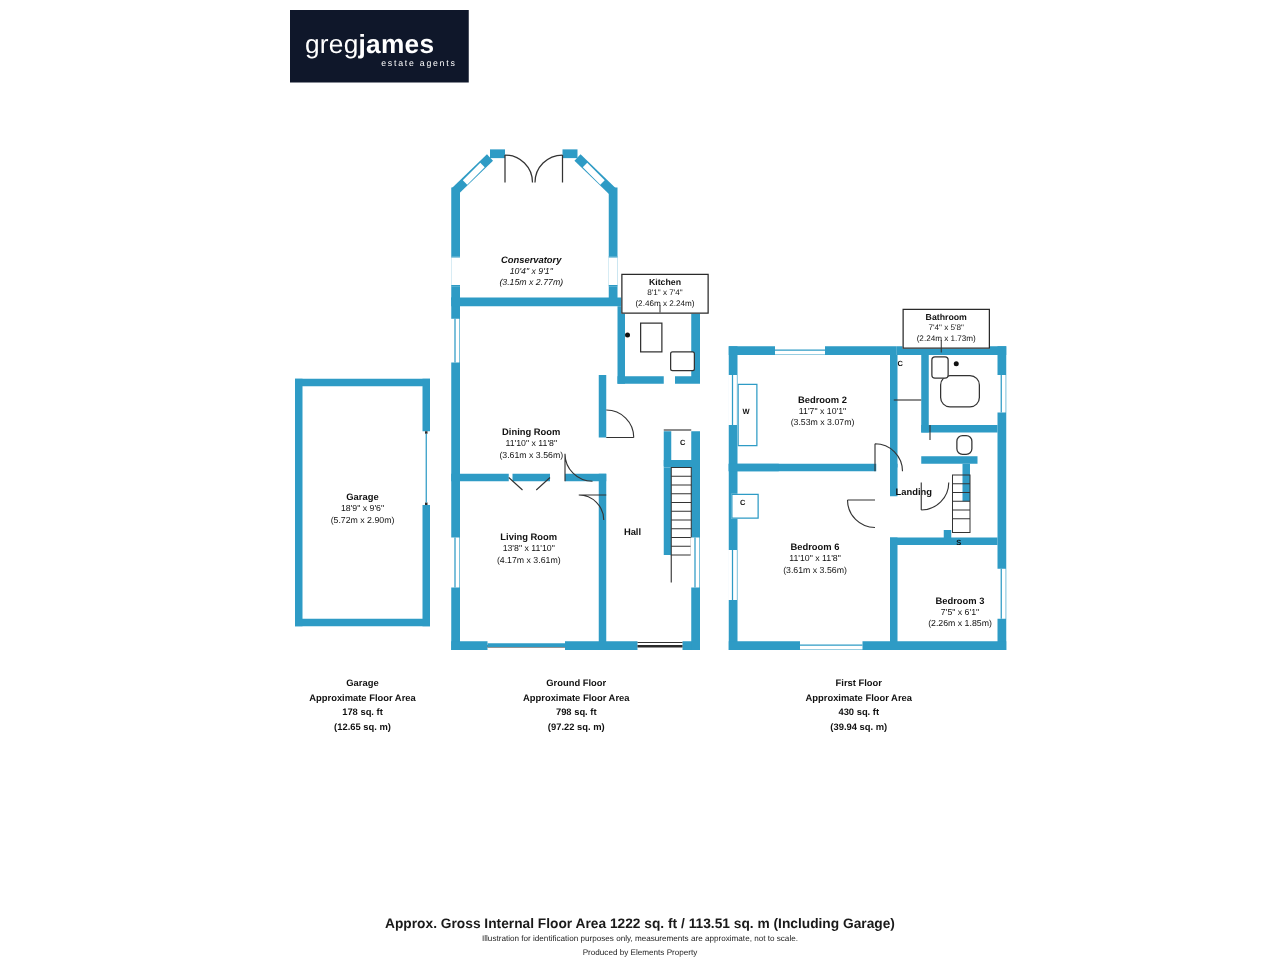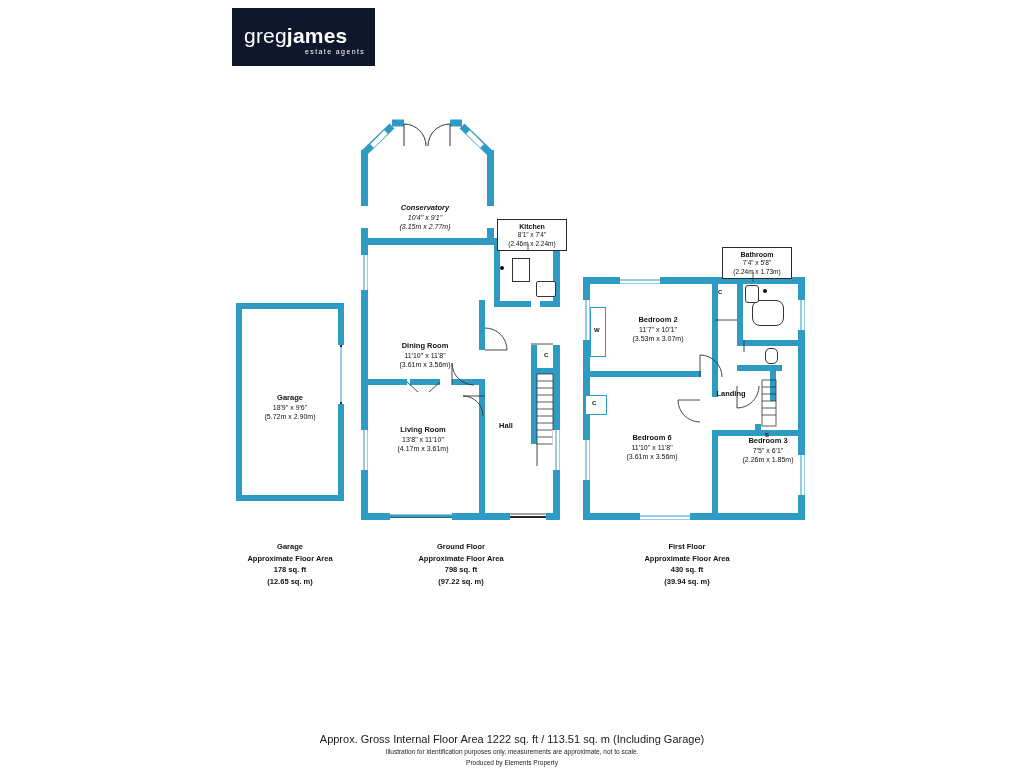--- a/index.html
+++ b/index.html
@@ -39,21 +39,21 @@
 
   .boxlbl{
     position:absolute;text-align:center;line-height:1.32;font-size:6.5px;
     border:1px solid #2a2a2a;background:#fff;padding:2px 3px;color:#111;
   }
   .boxlbl .nm{font-weight:700;font-size:7px;display:block;}
 
   .floorlbl{position:absolute;text-align:center;font-size:7.5px;font-weight:700;line-height:1.55;color:#111;}
 
   .footer{position:absolute;left:0;width:1024px;text-align:center;}
-  .f1{top:733px;font-size:11px;font-weight:400;}
+  .f1{top:733px;font-size:11px;font-weight:700;}
   .f2{top:748px;font-size:6.5px;color:#222;}
   .f3{top:759px;font-size:6.5px;color:#222;}
 
   .tinytxt{position:absolute;font-size:6px;font-weight:700;color:#111;}
   .dot{position:absolute;width:4px;height:4px;border-radius:50%;background:#111;}
 
   svg{position:absolute;left:0;top:0;width:1024px;height:768px;overflow:visible;}
 </style>
 </head>
 <body>
@@ -168,21 +168,21 @@
     <span class="d1">11'7" x 10'1"</span>
     <span class="d2">(3.53m x 3.07m)</span>
   </div>
 
   <div class="lbl" style="left:600px;top:433px;width:104px;">
     <span class="nm">Bedroom 6</span>
     <span class="d1">11'10" x 11'8"</span>
     <span class="d2">(3.61m x 3.56m)</span>
   </div>
 
-  <div class="lbl" style="left:712px;top:436px;width:112px;">
+  <div class="lbl" style="left:712px;top:476px;width:112px;">
     <span class="nm">Bedroom 3</span>
     <span class="d1">7'5" x 6'1"</span>
     <span class="d2">(2.26m x 1.85m)</span>
   </div>
 
   <div class="lbl" style="left:703px;top:389px;width:56px;">
     <span class="nm">Landing</span>
   </div>
 
   <div class="boxlbl" style="left:497px;top:219px;width:62px;">

